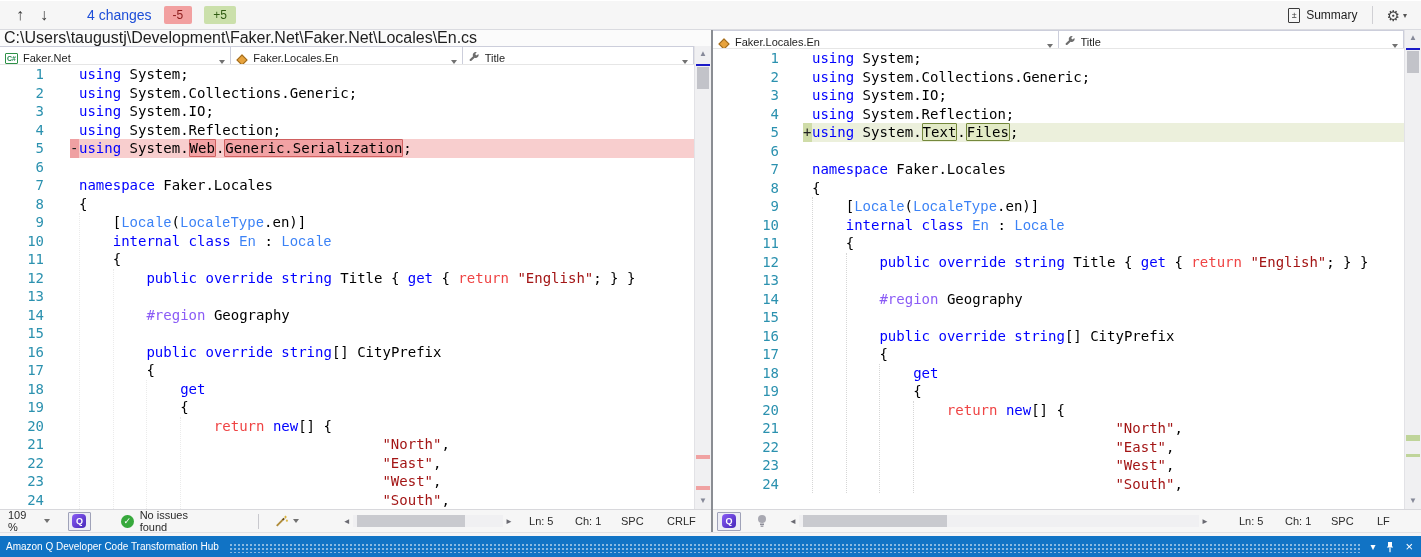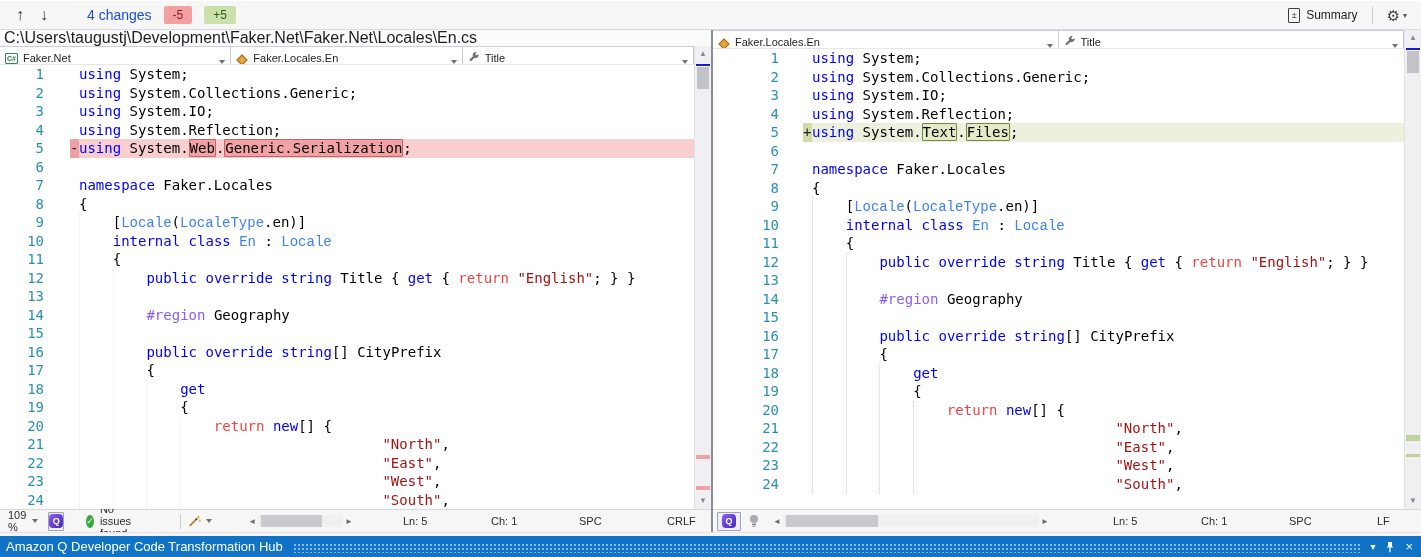--- a/index.html
+++ b/index.html
@@ -75,44 +75,44 @@
   .sb-up { top:0; }
   .sb-down { bottom:0; }
   .sb-caret-mark { position:absolute; left:1px; right:1px; top:18px; height:2px; background:#1A1AC8; }
   .sb-thumb { position:absolute; left:2px; right:2px; top:21px; height:22px; background:#C2C3C9; cursor:pointer; }
   .sb-mark { position:absolute; left:1px; right:1px; }
   .sb-mark.mdel { background:#F0A2A2; }
   .sb-mark.mins { background:#BFD49A; }
 
   
   .statusbar { height:23px; flex:none; background:#F6F6F6; border-top:1px solid #D8D8DC; display:flex; align-items:center;
-               font-size:11px; color:#2B2B2B; padding:0 8px 0 4px; gap:6px; }
+               font-size:11px; color:#2B2B2B; padding:0 8px 0 4px; gap:14px; }
   .zoom-combo { display:flex; align-items:center; gap:6px; padding:0 4px; height:19px; cursor:pointer; }
   .zcaret { width:0; height:0; border-left:3.5px solid transparent; border-right:3.5px solid transparent; border-top:4px solid #717171; }
   .q-btn { border:1px solid #9FA2B8; background:#EDEDF5; width:24px; height:19px; display:flex; align-items:center; justify-content:center; padding:0; cursor:pointer; border-radius:1px; }
   .q-ico { width:14px; height:14px; border-radius:4px; background:linear-gradient(135deg,#8A5CF5,#4527B8); color:#fff; font-size:9px; font-weight:bold; line-height:14px; text-align:center; }
   .issues { display:flex; align-items:center; gap:6px; margin-left:16px; cursor:pointer; }
   .chk { width:13px; height:13px; border-radius:50%; background:#37A93C; color:#fff; font-size:9px; line-height:13px; text-align:center; }
   .vsep2 { width:1px; height:15px; background:#C9C9CE; margin-left:28px; }
   .wand-btn { display:flex; align-items:center; gap:4px; background:none; border:none; cursor:pointer; padding:0 2px; }
   .hscroll { display:flex; align-items:center; height:15px; }
   .pleft-hscroll { width:180px; margin-left:26px; }
   .pright-hscroll { flex:1; margin-left:4px; margin-right:14px; }
   .harrow { font-size:8px; color:#6A6A72; width:12px; text-align:center; cursor:pointer; }
   .htrack { flex:1; height:12px; position:relative; background:#F0F0F2; }
   .hthumb { position:absolute; top:0; height:12px; background:#C9CACF; cursor:pointer; }
   .pos-group { margin-left:auto; display:flex; gap:0; }
-  .pos-item { width:46px; text-align:left;margin-left:42px; }
+  .pos-item { width:46px; text-align:left; }
   .pos-item.last { width:36px; }
   .bulb-ico { width:14px; height:16px; display:flex; align-items:center; justify-content:center; }
 
   
   .gapbar { height:4px; flex:none; background:#F4F4F6; border-top:1px solid #E2E2E6; }
   .bottombar { height:21px; flex:none; background:#1173C5; color:#fff; display:flex; align-items:center; padding:0 8px 0 6px; gap:10px; }
-  .bb-title { font-size:13px; white-space:nowrap; }
+  .bb-title { font-size:10px; white-space:nowrap; }
   .grip { flex:1; height:10px; margin-top:2px;
           background-image:radial-gradient(circle, rgba(255,255,255,0.5) 0.8px, transparent 0.9px);
           background-size:4px 4px; }
   .bb-ico { color:#fff; font-size:10px; cursor:pointer; display:flex; align-items:center; }
   .bb-close { font-size:13px; line-height:13px; }
 </style>
 </head>
 <body>
 
 <div class="app">

